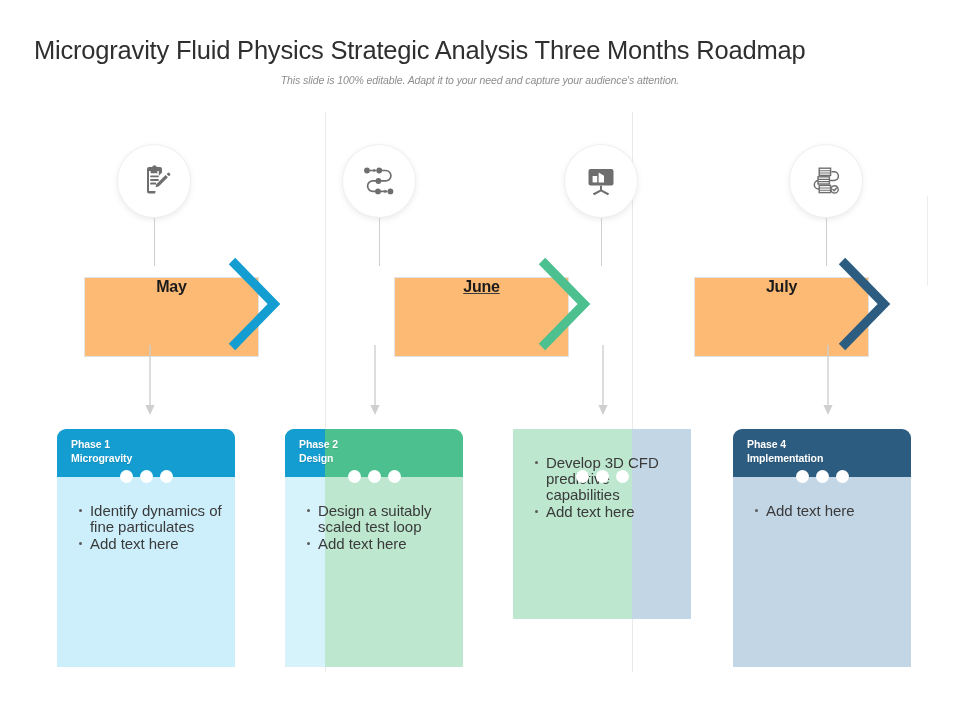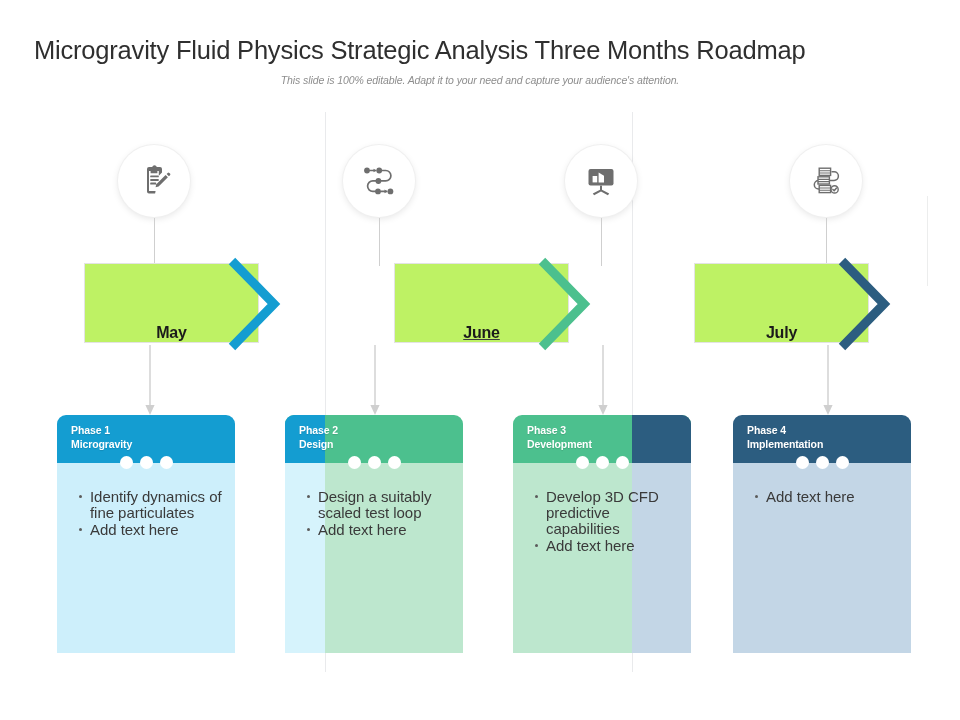--- a/index.html
+++ b/index.html
@@ -75,28 +75,28 @@
     position: absolute;
     width: 1px;
     background: #cfcfcf;
     top: 218px;
     height: 48px;
   }
 
   
   .month {
     position: absolute;
-    top: 263px;
+    top: 277px;
     width: 175px;
     height: 80px;
-    background: #bef264;
+    background: #fdba74;
     border: 1px solid #e3e3e3;
     box-sizing: border-box;
     display: flex;
-    align-items: flex-end;
+    align-items: flex-start;
     justify-content: center;
   }
   .month-label {
     font-size: 16px;
     font-weight: bold;
     color: #1b1b1b;
     letter-spacing: -0.2px;
   }
   .chev {
     position: absolute;
@@ -112,21 +112,21 @@
     position: absolute;
     top: 345px;
     width: 14px;
     height: 72px;
   }
   .down-arrow svg { display: block; }
 
   
   .card {
     position: absolute;
-    top: 415px;
+    top: 429px;
     width: 178px;
     height: 238px;
   }
   .card-head {
     position: relative;
     height: 48px;
     border-radius: 9px 9px 0 0;
     overflow: hidden;
   }
   .card-head .head-base { position: absolute; inset: 0; }
@@ -362,28 +362,20 @@
             <li>Add text here</li>
           </ul>
         </div>
         <div class="dots">
           <i></i>
           <i></i>
           <i></i>
         </div>
       </div>
       <div class="card" style="left: 513px;">
-        <div class="card-head">
-          <div class="head-base" style="background: rgb(76, 192, 142);"></div>
-          <div class="head-over" style="background: rgb(44, 93, 128); left: 119px; width: 59px;"></div>
-          <div class="head-text">
-            <div>Phase 3</div>
-            <div>Development</div>
-          </div>
-        </div>
         <div class="card-body">
           <div class="body-base" style="background: rgb(189, 231, 206);"></div>
           <div class="body-over" style="background: rgb(195, 214, 230); left: 119px; width: 59px;"></div>
           <ul class="bullets">
             <li>Develop 3D CFD predictive capabilities</li>
             <li>Add text here</li>
           </ul>
         </div>
         <div class="dots">
           <i></i>

